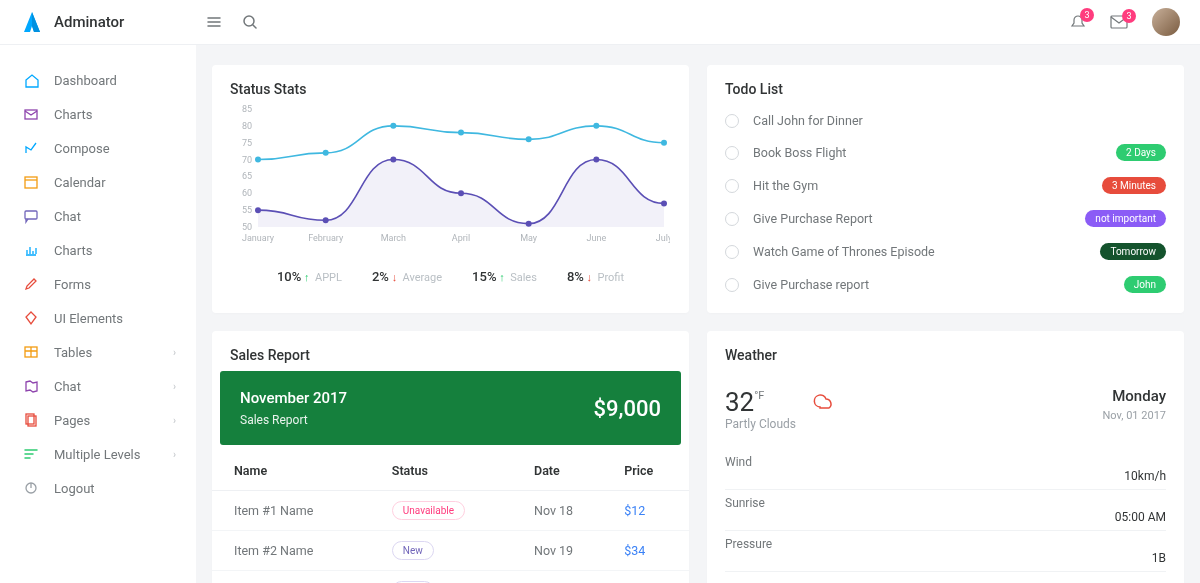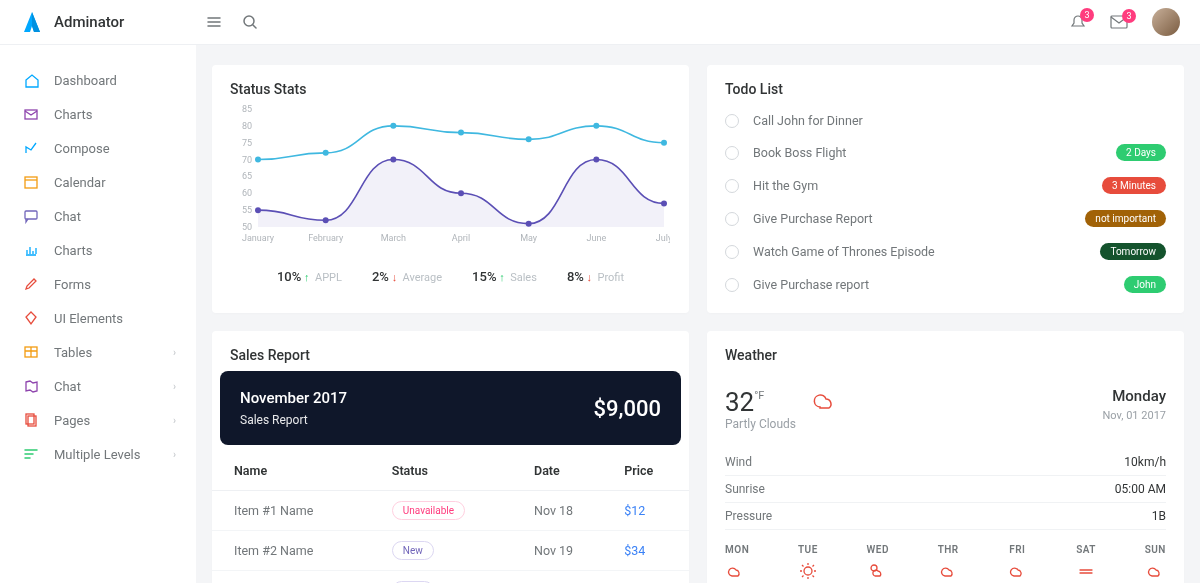--- a/index.html
+++ b/index.html
@@ -26,21 +26,21 @@
   .stats-footer { display: flex; justify-content: center; gap: 30px; padding: 14px 0 18px; font-size: 11px; color: #b9bfc4; }
   .stats-footer .val { color: #313435; font-weight: 500; font-size: 13px; }
   .stats-footer .up { color: #2ecc71; }
   .stats-footer .down { color: #e74c3c; }
   .card.todo { grid-column: 2; }
   .todo-list { padding: 0 18px 12px; }
   .todo-item { display: flex; align-items: center; padding: 8px 0; font-size: 12.5px; color: #72777a; }
   .todo-radio { width: 14px; height: 14px; border: 1.5px solid #d4d8dc; border-radius: 50%; margin-right: 14px; }
   .todo-badge { margin-left: auto; font-size: 10px; color: #fff; padding: 3px 10px; border-radius: 10px; }
   .card.sales { grid-column: 1; padding-bottom: 6px; }
-  .sales-header { background: #0f172a; color: #fff; padding: 18px 20px; display:flex; align-items:center; border-radius: 8px; margin: 0 8px; }
+  .sales-header { background: #15803d; color: #fff; padding: 18px 20px; display:flex; align-items:center; border-radius: 3px; margin: 0 8px; }
   .sales-header .left h3 { font-size: 15px; font-weight: 500; margin-bottom: 6px; }
   .sales-header .left p { font-size: 12px; opacity: 0.9; }
   .sales-header .right { margin-left:auto; font-size: 22px; font-weight: 500; }
   .sales-table { width: 100%; border-collapse: collapse; margin-top: 6px; }
   .sales-table th { text-align: left; padding: 12px 10px; color: #313435; font-weight: 600; font-size: 12.5px; border-bottom: 1px solid #eef0f3; }
   .sales-table td { padding: 10px 10px; border-bottom: 1px solid #f3f5f7; font-size: 12.5px; }
   .sales-table th:first-child, .sales-table td:first-child { padding-left: 22px; }
   .pill { font-size: 10px; padding: 3px 10px; border-radius: 10px; display:inline-block; }
   .pill.unavail { color: #ff3c7e; border: 1px solid #ffd0e0; }
   .pill.new { color: #7266ba; border: 1px solid #dcd7f2; }
@@ -49,21 +49,21 @@
   .card.weather { grid-column: 2; padding: 0 18px 16px; }
   .w-head { display:flex; align-items:flex-start; padding-top: 16px; }
   .w-temp { font-size: 26px; color:#313435; font-weight:400; display: flex; }
   .w-temp .u { font-size: 11px; color: #72777a; margin-top: 2px; }
   .w-icon { margin-left: 14px; }
   .w-right { margin-left:auto; text-align:right; }
   .w-right .day { color:#313435; font-size:15px; font-weight:500; }
   .w-right .date { color:#9aa0a6; font-size:11px; margin-top:4px; }
   .w-sub { color:#9aa0a6; font-size:12px; }
   .w-rows { margin-top: 18px; }
-  .w-row { display:flex; padding: 6px 0; border-bottom: 1px solid #f0f2f4; font-size: 12px; color:#72777a; }
+  .w-row { display:flex; padding: 6px 0; border-bottom: 1px solid #f0f2f4; font-size: 12px; color:#72777a;flex-direction:column; }
   .w-row span:last-child { margin-left:auto; color:#313435; }
   .forecast { display:flex; justify-content:space-between; margin-top: 14px; }
   .f-day { text-align:center; font-size:10px; color:#72777a; }
   .f-day .d { font-weight:600; margin-bottom: 6px; letter-spacing:0.5px; }
   svg { display:block; }
 </style>
 </head>
 <body>
 
 <div class="topbar">
@@ -205,20 +205,29 @@
       </div>
       <div class="side-item">
         <span class="side-icon">
           <svg width="16" height="16" viewBox="0 0 16 16">
             <path d="M2 4h12M2 8h8M2 12h5" stroke="#2ecc71" stroke-width="1.5" stroke-linecap="round"></path>
           </svg>
         </span>
         <span>Multiple Levels</span>
         <span class="side-chev">›</span>
       </div>
+      <div class="side-item">
+        <span class="side-icon">
+          <svg width="16" height="16" viewBox="0 0 16 16">
+            <circle cx="8" cy="8" r="5" fill="none" stroke="#9aa0a6" stroke-width="1.3"></circle>
+            <path d="M8 3v5" stroke="#9aa0a6" stroke-width="1.3"></path>
+          </svg>
+        </span>
+        <span>Logout</span>
+      </div>
     </div>
 
   <div class="content">
 
     <div class="card stats">
       <div class="card-title">Status Stats</div>
       <div class="chart-wrap">
         <svg id="chart" width="440" height="140" viewBox="0 0 440 140">
             <text x="22" y="125" font-size="9" fill="#b0b5ba" text-anchor="end">50</text>
             <text x="22" y="108.14285714285715" font-size="9" fill="#b0b5ba" text-anchor="end">55</text>
@@ -275,21 +284,21 @@
             <span class="todo-badge" style="background:#2ecc71">2 Days</span>
           </div>
           <div class="todo-item">
             <span class="todo-radio"></span>
             <span>Hit the Gym</span>
             <span class="todo-badge" style="background:#e74c3c">3 Minutes</span>
           </div>
           <div class="todo-item">
             <span class="todo-radio"></span>
             <span>Give Purchase Report</span>
-            <span class="todo-badge" style="background:#a16207">not important</span>
+            <span class="todo-badge" style="background:#8b5cf6">not important</span>
           </div>
           <div class="todo-item">
             <span class="todo-radio"></span>
             <span>Watch Game of Thrones Episode</span>
             <span class="todo-badge" style="background:#14532d">Tomorrow</span>
           </div>
           <div class="todo-item">
             <span class="todo-radio"></span>
             <span>Give Purchase report</span>
             <span class="todo-badge" style="background:#2ecc71">John</span>

